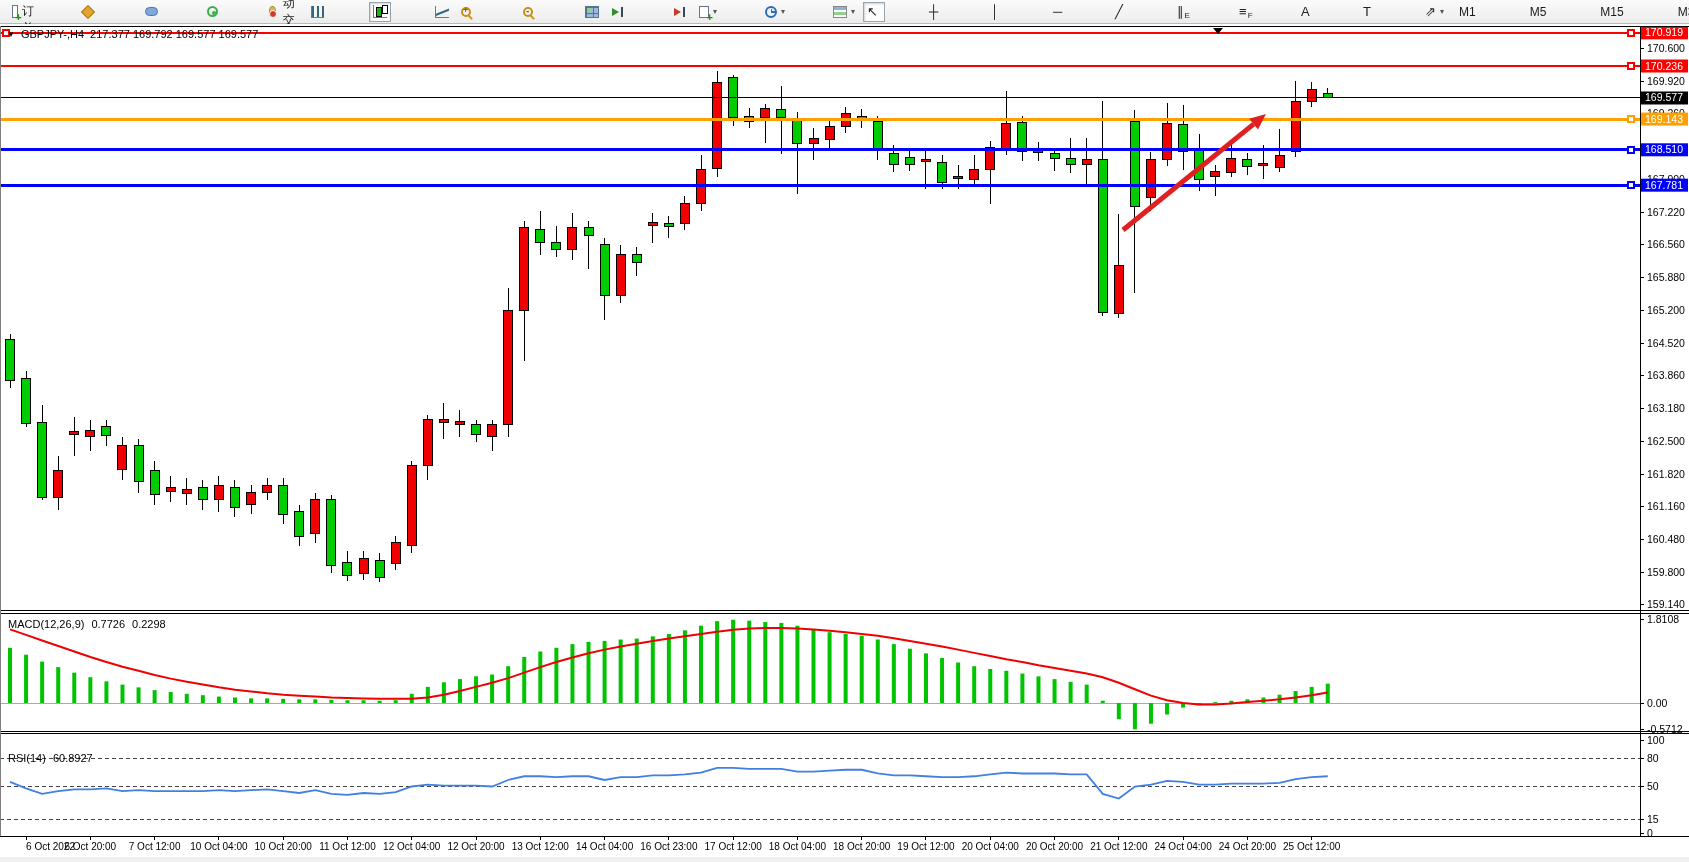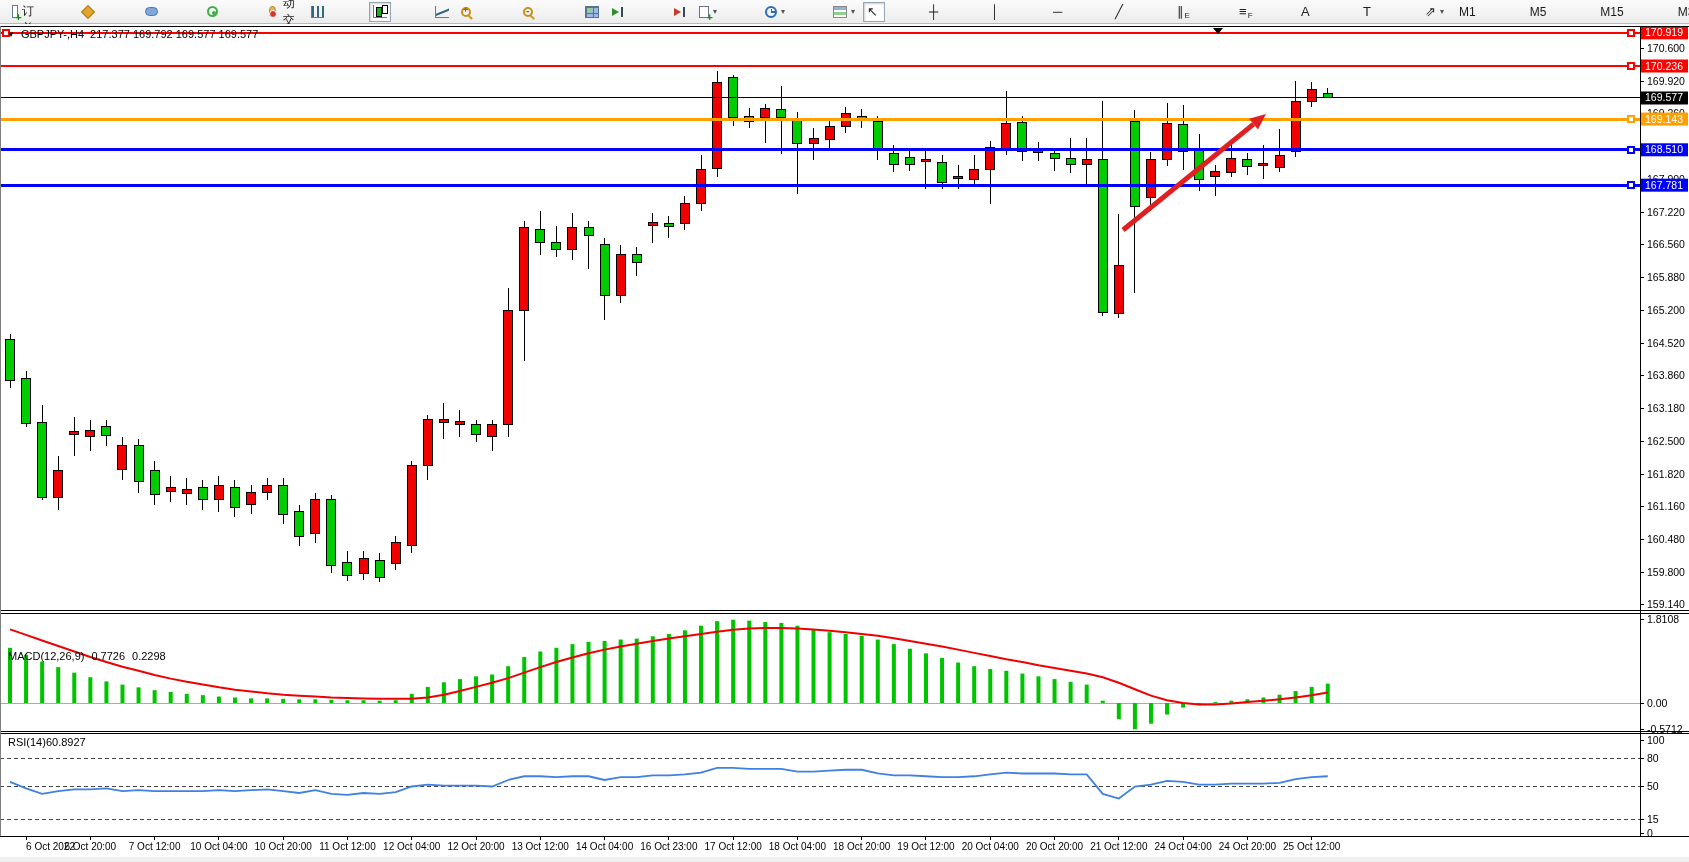--- a/index.html
+++ b/index.html
@@ -82,22 +82,22 @@
   .badge { position:absolute; right:-7px; top:-6px; min-width:11px; height:11px; border-radius:6px;
     background:#e03c00; color:#fff; font-size:8px; font-weight:bold; text-align:center;
     line-height:11px; padding:0 2px; border:1px solid #fff; }
   
   #chart-area { position:absolute; left:0; top:24px; width:1689px; height:838px; background:#fff; }
   #chart-svg { position:absolute; left:0; top:0; }
   svg text { font-family:"Liberation Sans", sans-serif; }
   .overlay { position:absolute; z-index:5; color:#000; white-space:nowrap; }
   #chart-title { left:7px; top:4px; font-size:11px; display:flex; gap:6px; align-items:center; }
   #chart-title .caret { font-size:8px; }
-  #macd-label { left:8px; top:594px; font-size:11px; display:flex; gap:7px;margin-top:32px; }
-  #rsi-label  { left:8px; top:712px; font-size:11px; display:flex; }
+  #macd-label { left:8px; top:594px; font-size:11px; display:flex; gap:7px; }
+  #rsi-label  { left:8px; top:728px; font-size:11px; display:flex; gap:7px; }
 </style>
 </head>
 <body>
 
 <div id="toolbar">
     <div class="grip"></div>
     <div class="tbgroup">
       <button class="tb">
         <span class="ic ic-doc"></span>
         <span class="lbl">新订单</span>

